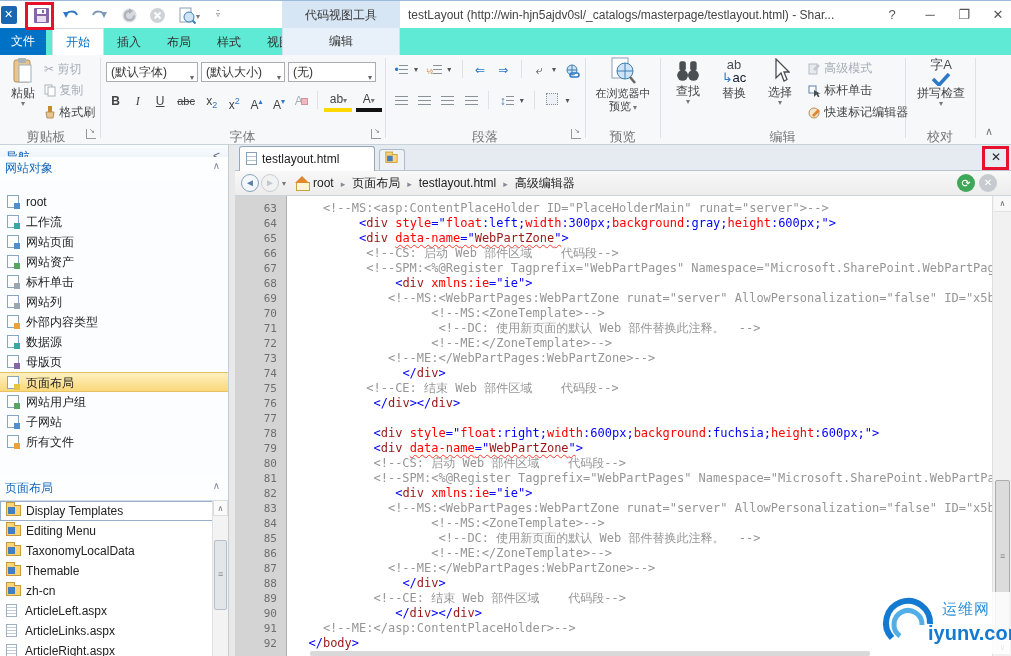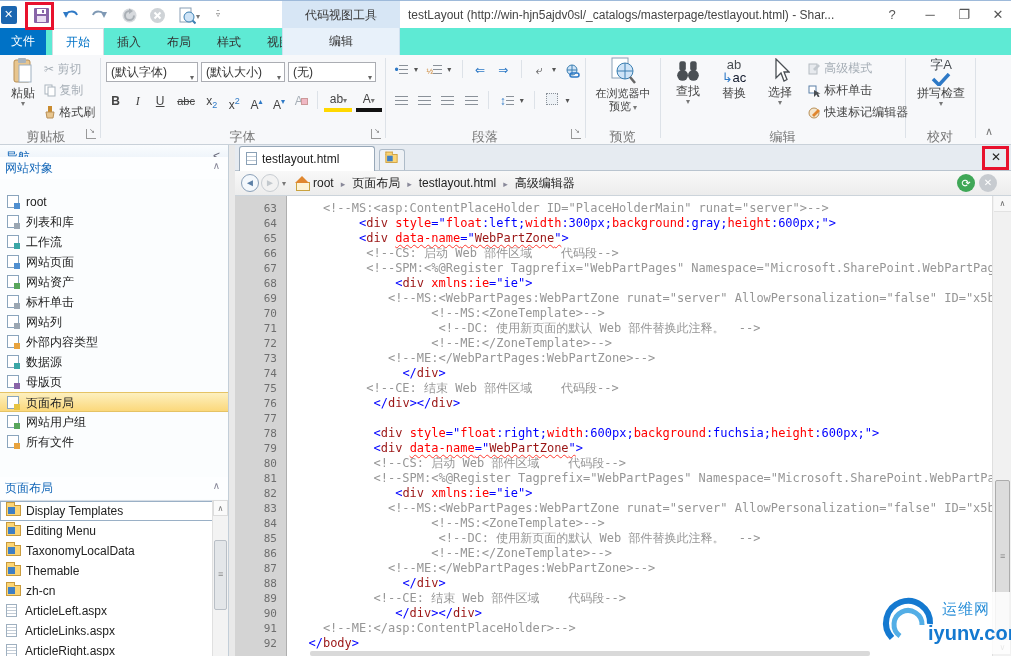--- a/index.html
+++ b/index.html
@@ -332,31 +332,31 @@
   <div class="abs nav-header">
     <span class="t">导航</span>
     <span class="c">&lt;</span>
   </div>
   <div class="abs sec-header" style="top:12px;">
     <span class="t">网站对象</span>
     <span class="c">∧</span>
   </div>
   <div class="abs solist" style="top:47px;">
       <div class="soitem"><span class="si c-blue"></span><span>root</span></div>
-      <div class="soitem"><span class="si c-gray"></span><span>列表和库</span></div>
       <div class="soitem"><span class="si c-teal"></span><span>工作流</span></div>
       <div class="soitem"><span class="si c-blue"></span><span>网站页面</span></div>
       <div class="soitem"><span class="si c-green"></span><span>网站资产</span></div>
       <div class="soitem"><span class="si c-gray"></span><span>标杆单击</span></div>
       <div class="soitem"><span class="si c-gray"></span><span>网站列</span></div>
       <div class="soitem"><span class="si c-orange"></span><span>外部内容类型</span></div>
       <div class="soitem"><span class="si c-teal"></span><span>数据源</span></div>
       <div class="soitem"><span class="si c-purple"></span><span>母版页</span></div>
       <div class="soitem sel"><span class="si c-yellow"></span><span>页面布局</span></div>
       <div class="soitem"><span class="si c-green"></span><span>网站用户组</span></div>
+      <div class="soitem"><span class="si c-blue"></span><span>子网站</span></div>
       <div class="soitem"><span class="si c-orange"></span><span>所有文件</span></div>
     </div>
   <div class="abs sec-header" style="top:332px;">
     <span class="t">页面布局</span>
     <span class="c">∧</span>
   </div>
   <div class="abs filelist" style="top:355px;height:156px;">
       <div class="fitem focus"><span class="fi-folder"></span><span>Display Templates</span></div>
       <div class="fitem"><span class="fi-folder"></span><span>Editing Menu</span></div>
       <div class="fitem"><span class="fi-folder"></span><span>TaxonomyLocalData</span></div>

